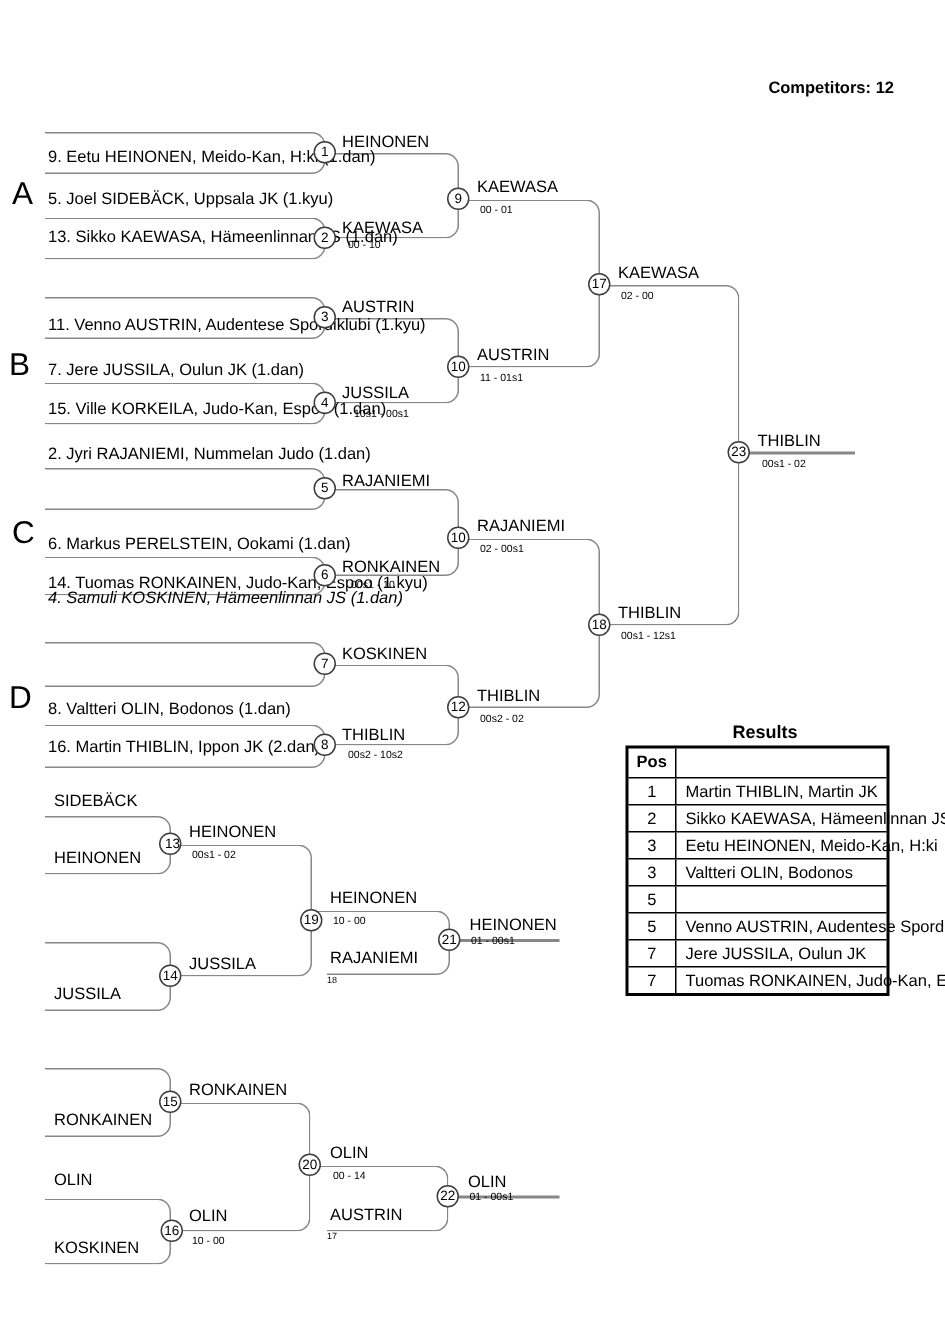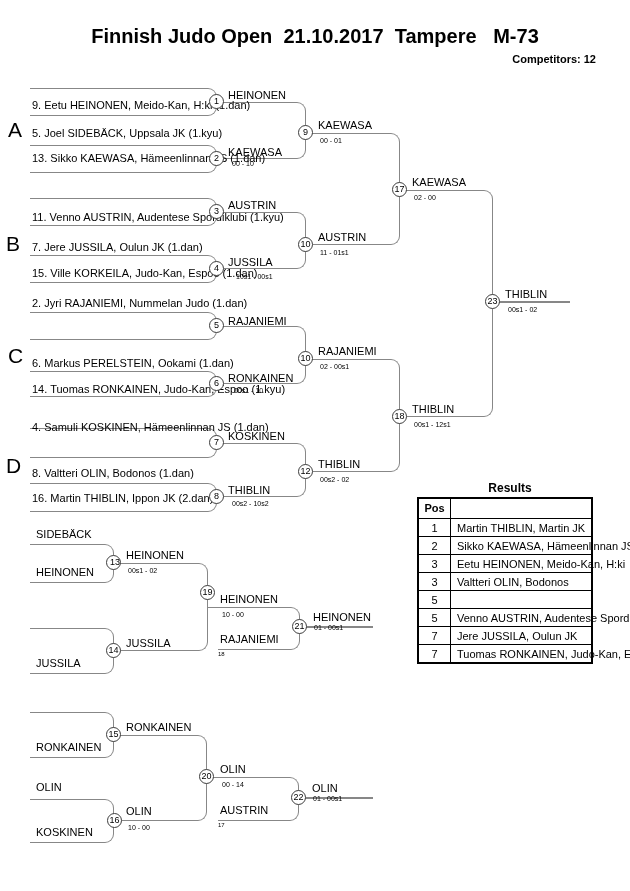--- a/index.html
+++ b/index.html
@@ -32,21 +32,20 @@
   .rrow  { display:flex; height:18px; border-top:1px solid #000; font-size:11px; line-height:18px; }
   .rrow.head { height:19px; border-top:none; font-weight:bold; line-height:19px; }
   .rpos  { width:32px; border-right:1px solid #000; text-align:center; flex:none; }
   .rname { padding-left:6px; white-space:nowrap; }
 </style>
 </head>
 <body>
 
 <div id="page">
 
-  <div class="title">Finnish Judo Open  21.10.2017  Tampere   M-73</div>
   <div class="comp">Competitors: 12</div>
 
   <div class="pool" style="left:8px;top:118px;">A</div>
   <div class="pool" style="left:6px;top:232px;">B</div>
   <div class="pool" style="left:8px;top:344px;">C</div>
   <div class="pool" style="left:6px;top:454px;">D</div>
 
   <div class="pair" style="left:30px;top:88px;width:187px;height:28px;"></div>
   <div class="pair" style="left:30px;top:145px;width:187px;height:28px;"></div>
   <div class="pair" style="left:30px;top:198px;width:187px;height:28px;"></div>
@@ -58,21 +57,21 @@
 
   <div class="entry" style="left:32px;top:99px;">9. Eetu HEINONEN, Meido-Kan, H:ki (1.dan)</div>
   <div class="entry" style="left:32px;top:127px;">5. Joel SIDEBÄCK, Uppsala JK (1.kyu)</div>
   <div class="entry" style="left:32px;top:152px;">13. Sikko KAEWASA, Hämeenlinnan JS (1.dan)</div>
   <div class="entry" style="left:32px;top:211px;">11. Venno AUSTRIN, Audentese Spordiklubi (1.kyu)</div>
   <div class="entry" style="left:32px;top:241px;">7. Jere JUSSILA, Oulun JK (1.dan)</div>
   <div class="entry" style="left:32px;top:267px;">15. Ville KORKEILA, Judo-Kan, Espoo (1.dan)</div>
   <div class="entry" style="left:32px;top:297px;">2. Jyri RAJANIEMI, Nummelan Judo (1.dan)</div>
   <div class="entry" style="left:32px;top:357px;">6. Markus PERELSTEIN, Ookami (1.dan)</div>
   <div class="entry" style="left:32px;top:383px;">14. Tuomas RONKAINEN, Judo-Kan, Espoo (1.kyu)</div>
-  <div class="entry" style="left:32px;top:421px;">4. Samuli KOSKINEN, Hämeenlinnan JS (1.dan)</div>
+  <div class="entry" style="left:32px;top:393px;font-style:italic;">4. Samuli KOSKINEN, Hämeenlinnan JS (1.dan)</div>
   <div class="entry" style="left:32px;top:467px;">8. Valtteri OLIN, Bodonos (1.dan)</div>
   <div class="entry" style="left:32px;top:492px;">16. Martin THIBLIN, Ippon JK (2.dan)</div>
 
   <div class="cdown" style="left:217px;top:102px;width:89px;height:31px;"></div>
   <div class="cup" style="left:217px;top:133px;width:89px;height:26px;"></div>
   <div class="cdown" style="left:217px;top:212px;width:89px;height:33px;"></div>
   <div class="cup" style="left:217px;top:245px;width:89px;height:24px;"></div>
   <div class="cdown" style="left:217px;top:326px;width:89px;height:33px;"></div>
   <div class="cup" style="left:217px;top:359px;width:89px;height:25px;"></div>
   <div class="cdown" style="left:217px;top:443px;width:89px;height:29px;"></div>
@@ -137,21 +136,21 @@
   <div class="pair" style="left:30px;top:628px;width:84px;height:46px;"></div>
   <div class="cdown" style="left:114px;top:563px;width:94px;height:44px;"></div>
   <div class="cup" style="left:114px;top:607px;width:94px;height:44px;"></div>
   <div class="cdown" style="left:208px;top:607px;width:92px;height:20px;"></div>
   <div class="cup" style="left:218px;top:627px;width:82px;height:23px;"></div>
   <div class="hline" style="left:300px;top:626px;width:73px;"></div>
   <div class="entry" style="left:220px;top:633px;">RAJANIEMI</div>
   <div class="dropref" style="left:218px;top:651px;">18</div>
   <div class="circle" style="left:106px;top:555px;text-align:right;">13</div>
   <div class="circle" style="left:106px;top:643px;">14</div>
-  <div class="circle" style="left:200px;top:585px;">19</div>
+  <div class="circle" style="left:200px;top:606px;">19</div>
   <div class="circle" style="left:292px;top:619px;">21</div>
   <div class="wname" style="left:126px;top:549px;">HEINONEN</div>
   <div class="wscore" style="left:128px;top:567px;">00s1 - 02</div>
   <div class="wname" style="left:126px;top:637px;">JUSSILA</div>
   <div class="wname" style="left:220px;top:593px;">HEINONEN</div>
   <div class="wscore" style="left:222px;top:611px;">10 - 00</div>
   <div class="wname" style="left:313px;top:611px;">HEINONEN</div>
   <div class="wscore" style="left:314px;top:624px;">01 - 00s1</div>
 
   <div class="entry" style="left:36px;top:741px;">RONKAINEN</div>

